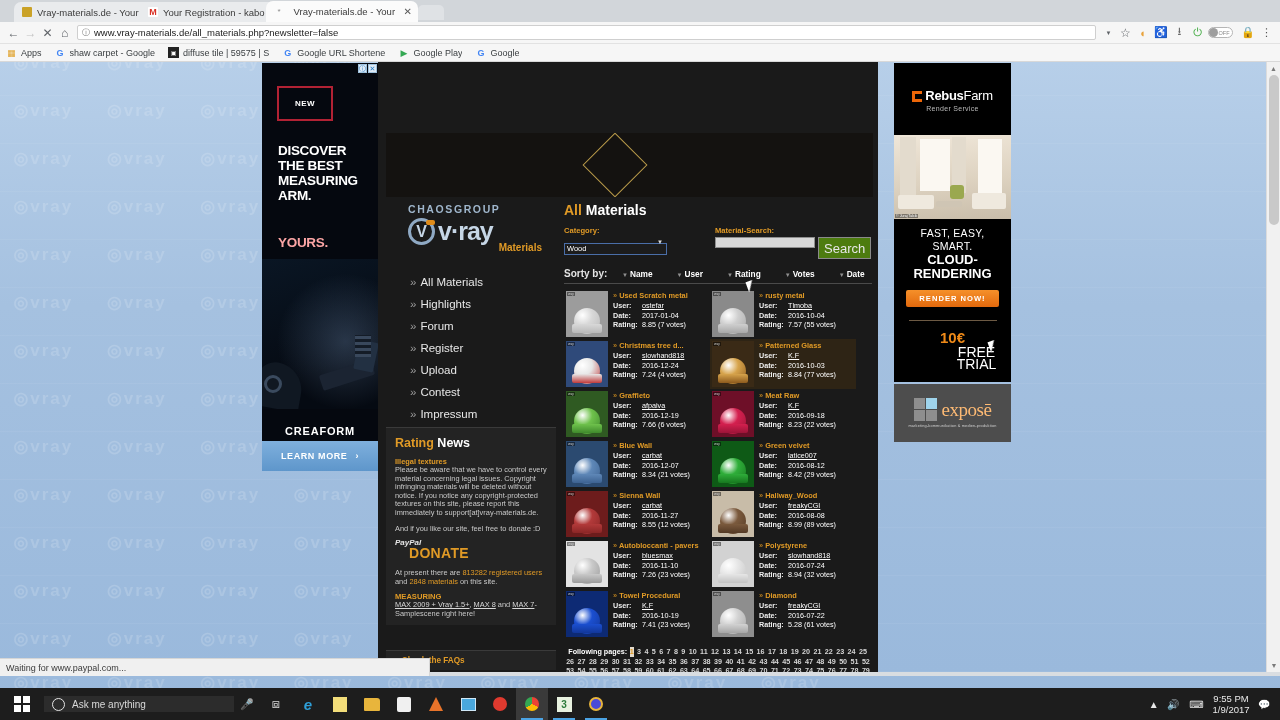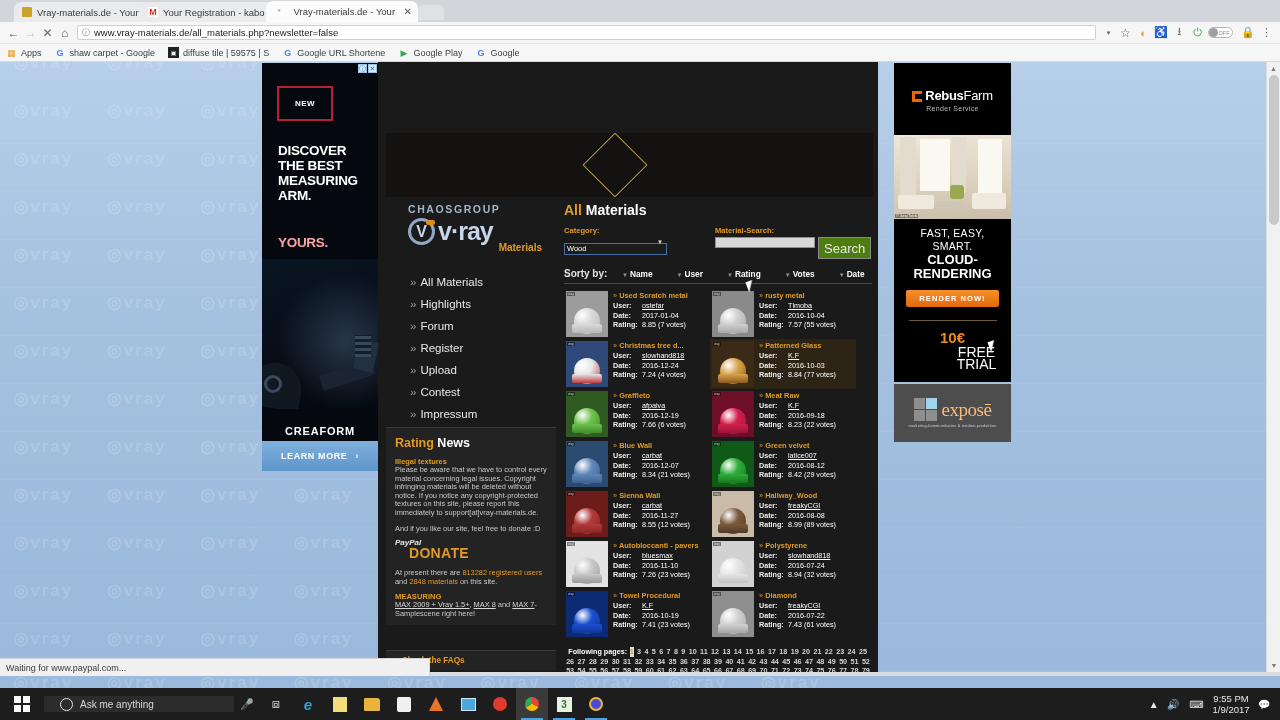--- a/index.html
+++ b/index.html
@@ -274,21 +274,21 @@
 
   
   #taskbar{ position:absolute; left:0; top:688px; width:1280px; height:32px;
     background:#1d1d1d; display:flex; align-items:center; }
   .startbtn{ width:44px; height:32px; display:flex; align-items:center;
     justify-content:center;}
   .winlogo{ display:grid; grid-template-columns:7px 7px;
     grid-template-rows:7px 7px; gap:1.6px; }
   .winlogo i{ background:#fff; display:block; }
   .searchbox{ width:190px; height:16px; background:#2c2c2c;
-    display:flex; align-items:center; padding:0 16px; gap:7px;
+    display:flex; align-items:center; padding:0 8px; gap:7px;
     color:#d9d9d9; font-size:10px;}
   .circ{ width:13px; height:13px; border:1.6px solid #e6e6e6;
     border-radius:50%; flex:0 0 auto;}
   .micbtn{ width:26px; height:32px; display:flex; align-items:center;
     justify-content:center; color:#ddd; font-size:11px;}
   .taskicon{ width:32px; height:32px; display:flex; align-items:center;
     justify-content:center; position:relative; }
   .taskicon.act{ background:#3a3a3a; }
   .taskicon.act:after,.taskicon.run:after{ content:""; position:absolute;
     bottom:0; left:5px; width:22px; height:2px; background:#4ba3e3;}
@@ -805,21 +805,21 @@
                   <div class="crow">
                     <span class="k">User:</span>
                     <span class="v usr">freakyCGI</span>
                   </div>
                   <div class="crow">
                     <span class="k">Date:</span>
                     <span class="v">2016-07-22</span>
                   </div>
                   <div class="crow">
                     <span class="k">Rating:</span>
-                    <span class="v">7.43 (61 votes)</span>
+                    <span class="v">5.28 (61 votes)</span>
                   </div>
                 </div>
               </div>
             </div>
 
           <div class="pages">
             <span class="lead">Following pages:</span>
             <span id="pagelinks"> <a href="#" class="cur">1</a> <a href="#" class="">2</a> <a href="#" class="">3</a> <a href="#" class="">4</a> <a href="#" class="">5</a> <a href="#" class="">6</a> <a href="#" class="">7</a> <a href="#" class="">8</a> <a href="#" class="">9</a> <a href="#" class="">10</a> <a href="#" class="">11</a> <a href="#" class="">12</a> <a href="#" class="">13</a> <a href="#" class="">14</a> <a href="#" class="">15</a> <a href="#" class="">16</a> <a href="#" class="">17</a> <a href="#" class="">18</a> <a href="#" class="">19</a> <a href="#" class="">20</a> <a href="#" class="">21</a> <a href="#" class="">22</a> <a href="#" class="">23</a> <a href="#" class="">24</a> <a href="#" class="">25</a> <a href="#" class="">26</a> <a href="#" class="">27</a> <a href="#" class="">28</a> <a href="#" class="">29</a> <a href="#" class="">30</a> <a href="#" class="">31</a> <a href="#" class="">32</a> <a href="#" class="">33</a> <a href="#" class="">34</a> <a href="#" class="">35</a> <a href="#" class="">36</a> <a href="#" class="">37</a> <a href="#" class="">38</a> <a href="#" class="">39</a> <a href="#" class="">40</a> <a href="#" class="">41</a> <a href="#" class="">42</a> <a href="#" class="">43</a> <a href="#" class="">44</a> <a href="#" class="">45</a> <a href="#" class="">46</a> <a href="#" class="">47</a> <a href="#" class="">48</a> <a href="#" class="">49</a> <a href="#" class="">50</a> <a href="#" class="">51</a> <a href="#" class="">52</a> <a href="#" class="">53</a> <a href="#" class="">54</a> <a href="#" class="">55</a> <a href="#" class="">56</a> <a href="#" class="">57</a> <a href="#" class="">58</a> <a href="#" class="">59</a> <a href="#" class="">60</a> <a href="#" class="">61</a> <a href="#" class="">62</a> <a href="#" class="">63</a> <a href="#" class="">64</a> <a href="#" class="">65</a> <a href="#" class="">66</a> <a href="#" class="">67</a> <a href="#" class="">68</a> <a href="#" class="">69</a> <a href="#" class="">70</a> <a href="#" class="">71</a> <a href="#" class="">72</a> <a href="#" class="">73</a> <a href="#" class="">74</a> <a href="#" class="">75</a> <a href="#" class="">76</a> <a href="#" class="">77</a> <a href="#" class="">78</a> <a href="#" class="">79</a> <a href="#" class="">80</a> <a href="#" class="">81</a> <a href="#" class="">82</a> <a href="#" class="">83</a> <a href="#" class="">84</a> <a href="#" class="">85</a> <a href="#" class="">86</a> <a href="#" class="">87</a> <a href="#" class="">88</a> <a href="#" class="">89</a> <a href="#" class="">90</a> <a href="#" class="">91</a> <a href="#" class="">92</a> <a href="#" class="">93</a> <a href="#" class="">94</a> <a href="#" class="">95</a> <a href="#" class="">96</a> <a href="#" class="">97</a> <a href="#" class="">98</a> <a href="#" class="">99</a> <a href="#" class="">100</a> <a href="#" class="">101</a> <a href="#" class="">102</a> <a href="#" class="">103</a> <a href="#" class="">104</a>                                                                                      </span>
           </div>
         </div>

